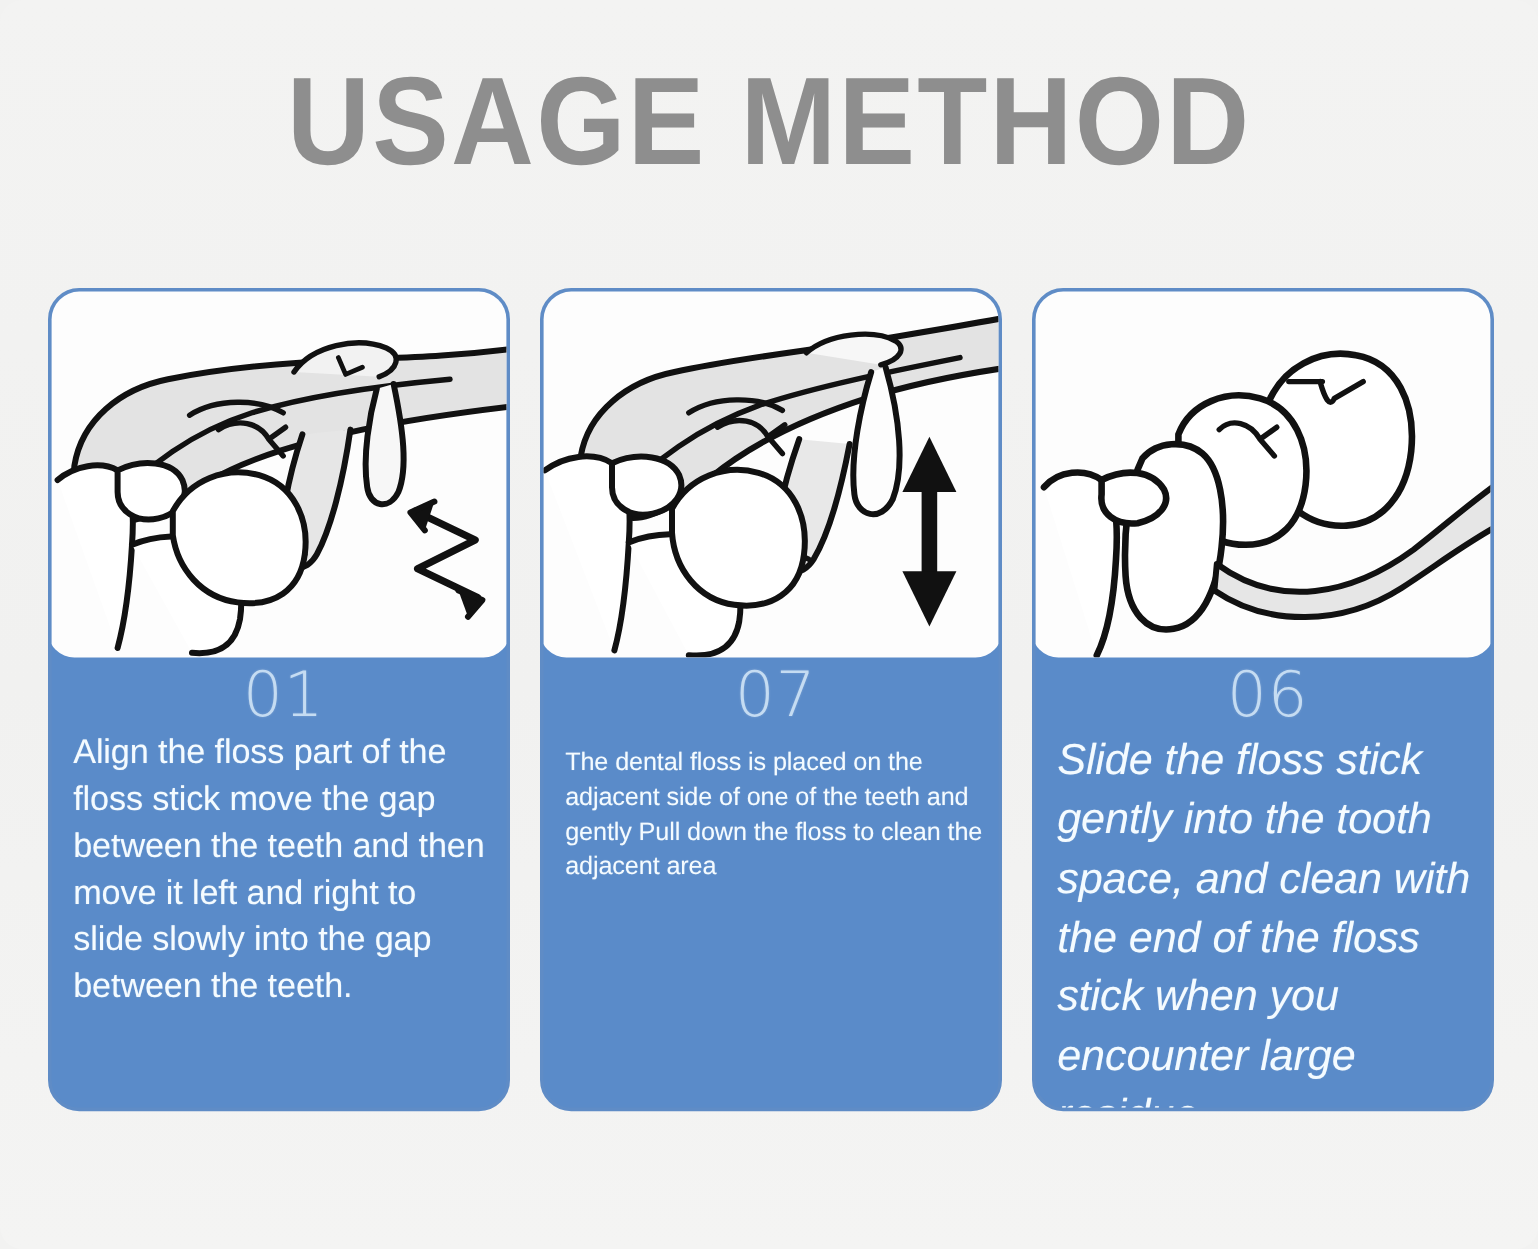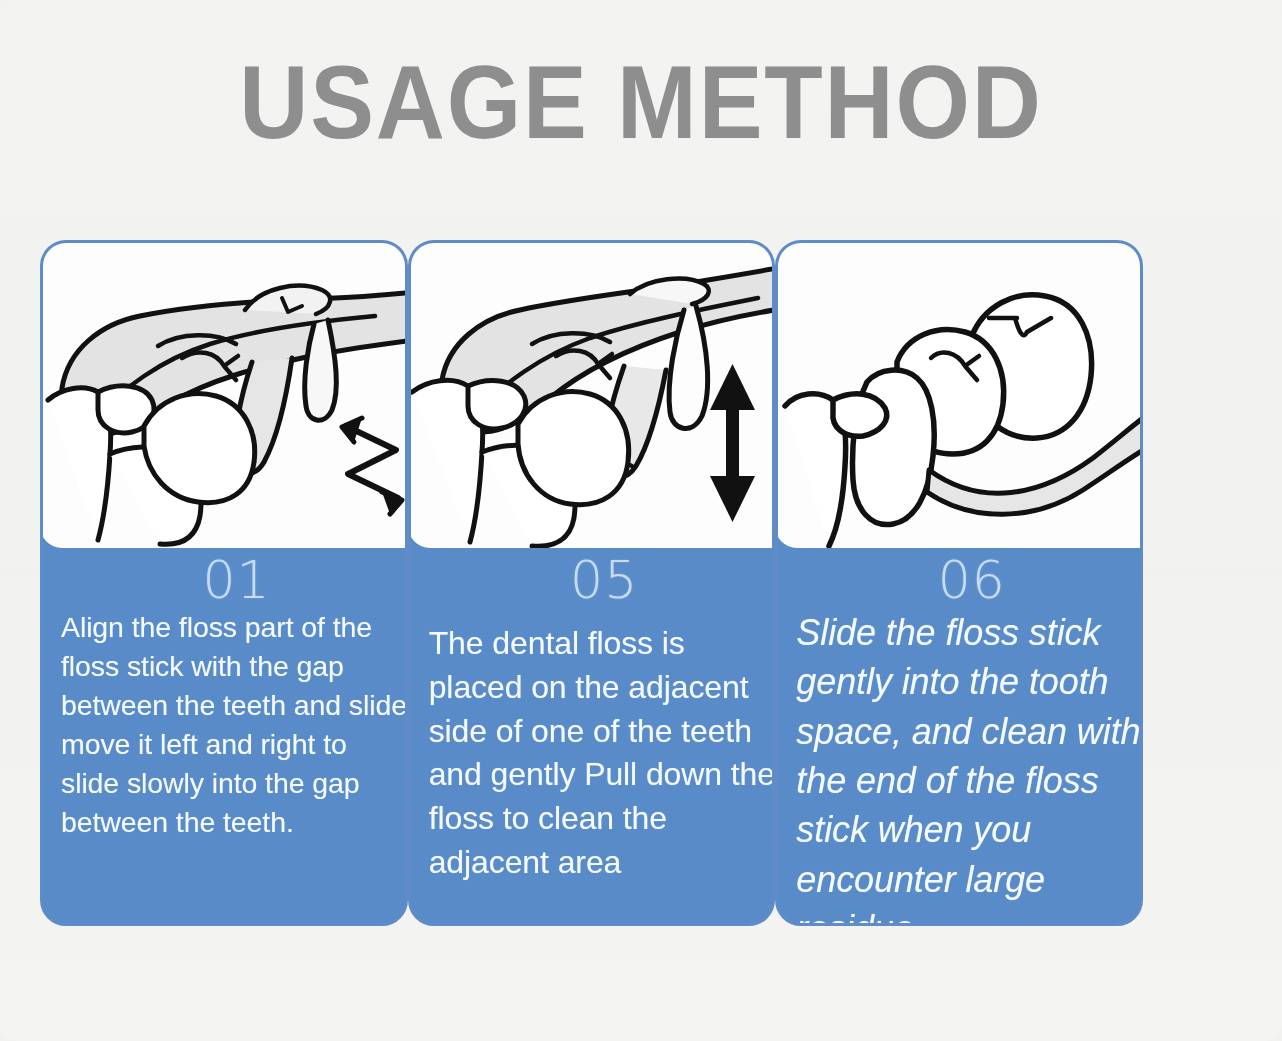--- a/index.html
+++ b/index.html
@@ -38,21 +38,21 @@
     transform: scaleX(0.92);
     transform-origin: center top;
     user-select: none;
   }
 
   
   .cards {
     position: absolute;
     top: 240px;
     left: 40px;
-    width: 1103px;
+    width: 1205px;
     display: flex;
     justify-content: space-between;
   }
   .card {
     position: relative;
     width: 385px;
     height: 686px;
     border-radius: 26px;
     background: #5a8bc9;
     border: 3px solid #5f8cc6;
@@ -95,21 +95,21 @@
     font-family: "DejaVu Sans", sans-serif;
   }
   .card-text {
     color: #f4fbff;
     font-size: 28.5px;
     line-height: 1.37;
     letter-spacing: -0.1px;
     text-shadow: 0 0 1px rgba(255,255,255,.35);
   }
   .card-2 .card-number { margin-bottom: 16px; }
-  .card-2 .card-text { font-size: 32px; }
+  .card-2 .card-text { font-size: 21px; }
   .card-3 .card-text { font-size: 36px; font-style: italic; }
 </style>
 </head>
 <body>
 
 <div class="page">
 
   <div class="title">USAGE METHOD</div>
 
   <div class="cards">
@@ -158,21 +158,21 @@
 
           <g stroke="#111" stroke-width="6" fill="none" stroke-linecap="round" stroke-linejoin="round">
             <path d="M306 186 L 356 210 L 308 234 L 358 258"></path>
             <path d="M322 178 L 302 187 L 314 202" fill="#111" stroke-width="5"></path>
             <path d="M342 252 L 362 260 L 350 274" fill="#111" stroke-width="5"></path>
           </g>
         </svg>
       </div>
       <div class="card-body">
         <div class="card-number">01</div>
-        <div class="card-text">Align the floss part of the floss stick with the gap between the teeth and slide move it left and right to slide slowly into the gap between the teeth.</div>
+        <div class="card-text">Align the floss part of the floss stick move the gap between the teeth and then move it left and right to slide slowly into the gap between the teeth.</div>
       </div>
     </div>
 
     <div class="card card-2">
       <div class="card-media">
         <svg viewBox="0 0 385 308" xmlns="http://www.w3.org/2000/svg">
           <g fill="none" stroke="#111" stroke-width="5.5" stroke-linecap="round" stroke-linejoin="round">
             <path d="M34 140 C 40 104, 72 78, 112 70 C 166 58, 228 52, 300 40
                      C 330 35, 360 30, 392 24
                      L 392 66 C 350 72, 310 80, 272 92
@@ -202,21 +202,21 @@
           </g>
 
           <g fill="#111" stroke="none">
             <rect x="318" y="156" width="13" height="92"></rect>
             <polygon points="324.5,124 347,170 302,170"></polygon>
             <polygon points="324.5,282 347,236 302,236"></polygon>
           </g>
         </svg>
       </div>
       <div class="card-body">
-        <div class="card-number">05</div>
+        <div class="card-number">07</div>
         <div class="card-text">The dental floss is placed on the adjacent side of one of the teeth and gently Pull down the floss to clean the adjacent area</div>
       </div>
     </div>
 
     <div class="card card-3">
       <div class="card-media">
         <svg viewBox="0 0 385 308" xmlns="http://www.w3.org/2000/svg">
           <g fill="#fff" stroke="#111" stroke-width="5.5" stroke-linecap="round" stroke-linejoin="round">
 
             <path d="M196 98 C 208 66, 240 50, 270 56 C 304 62, 320 96, 316 136

